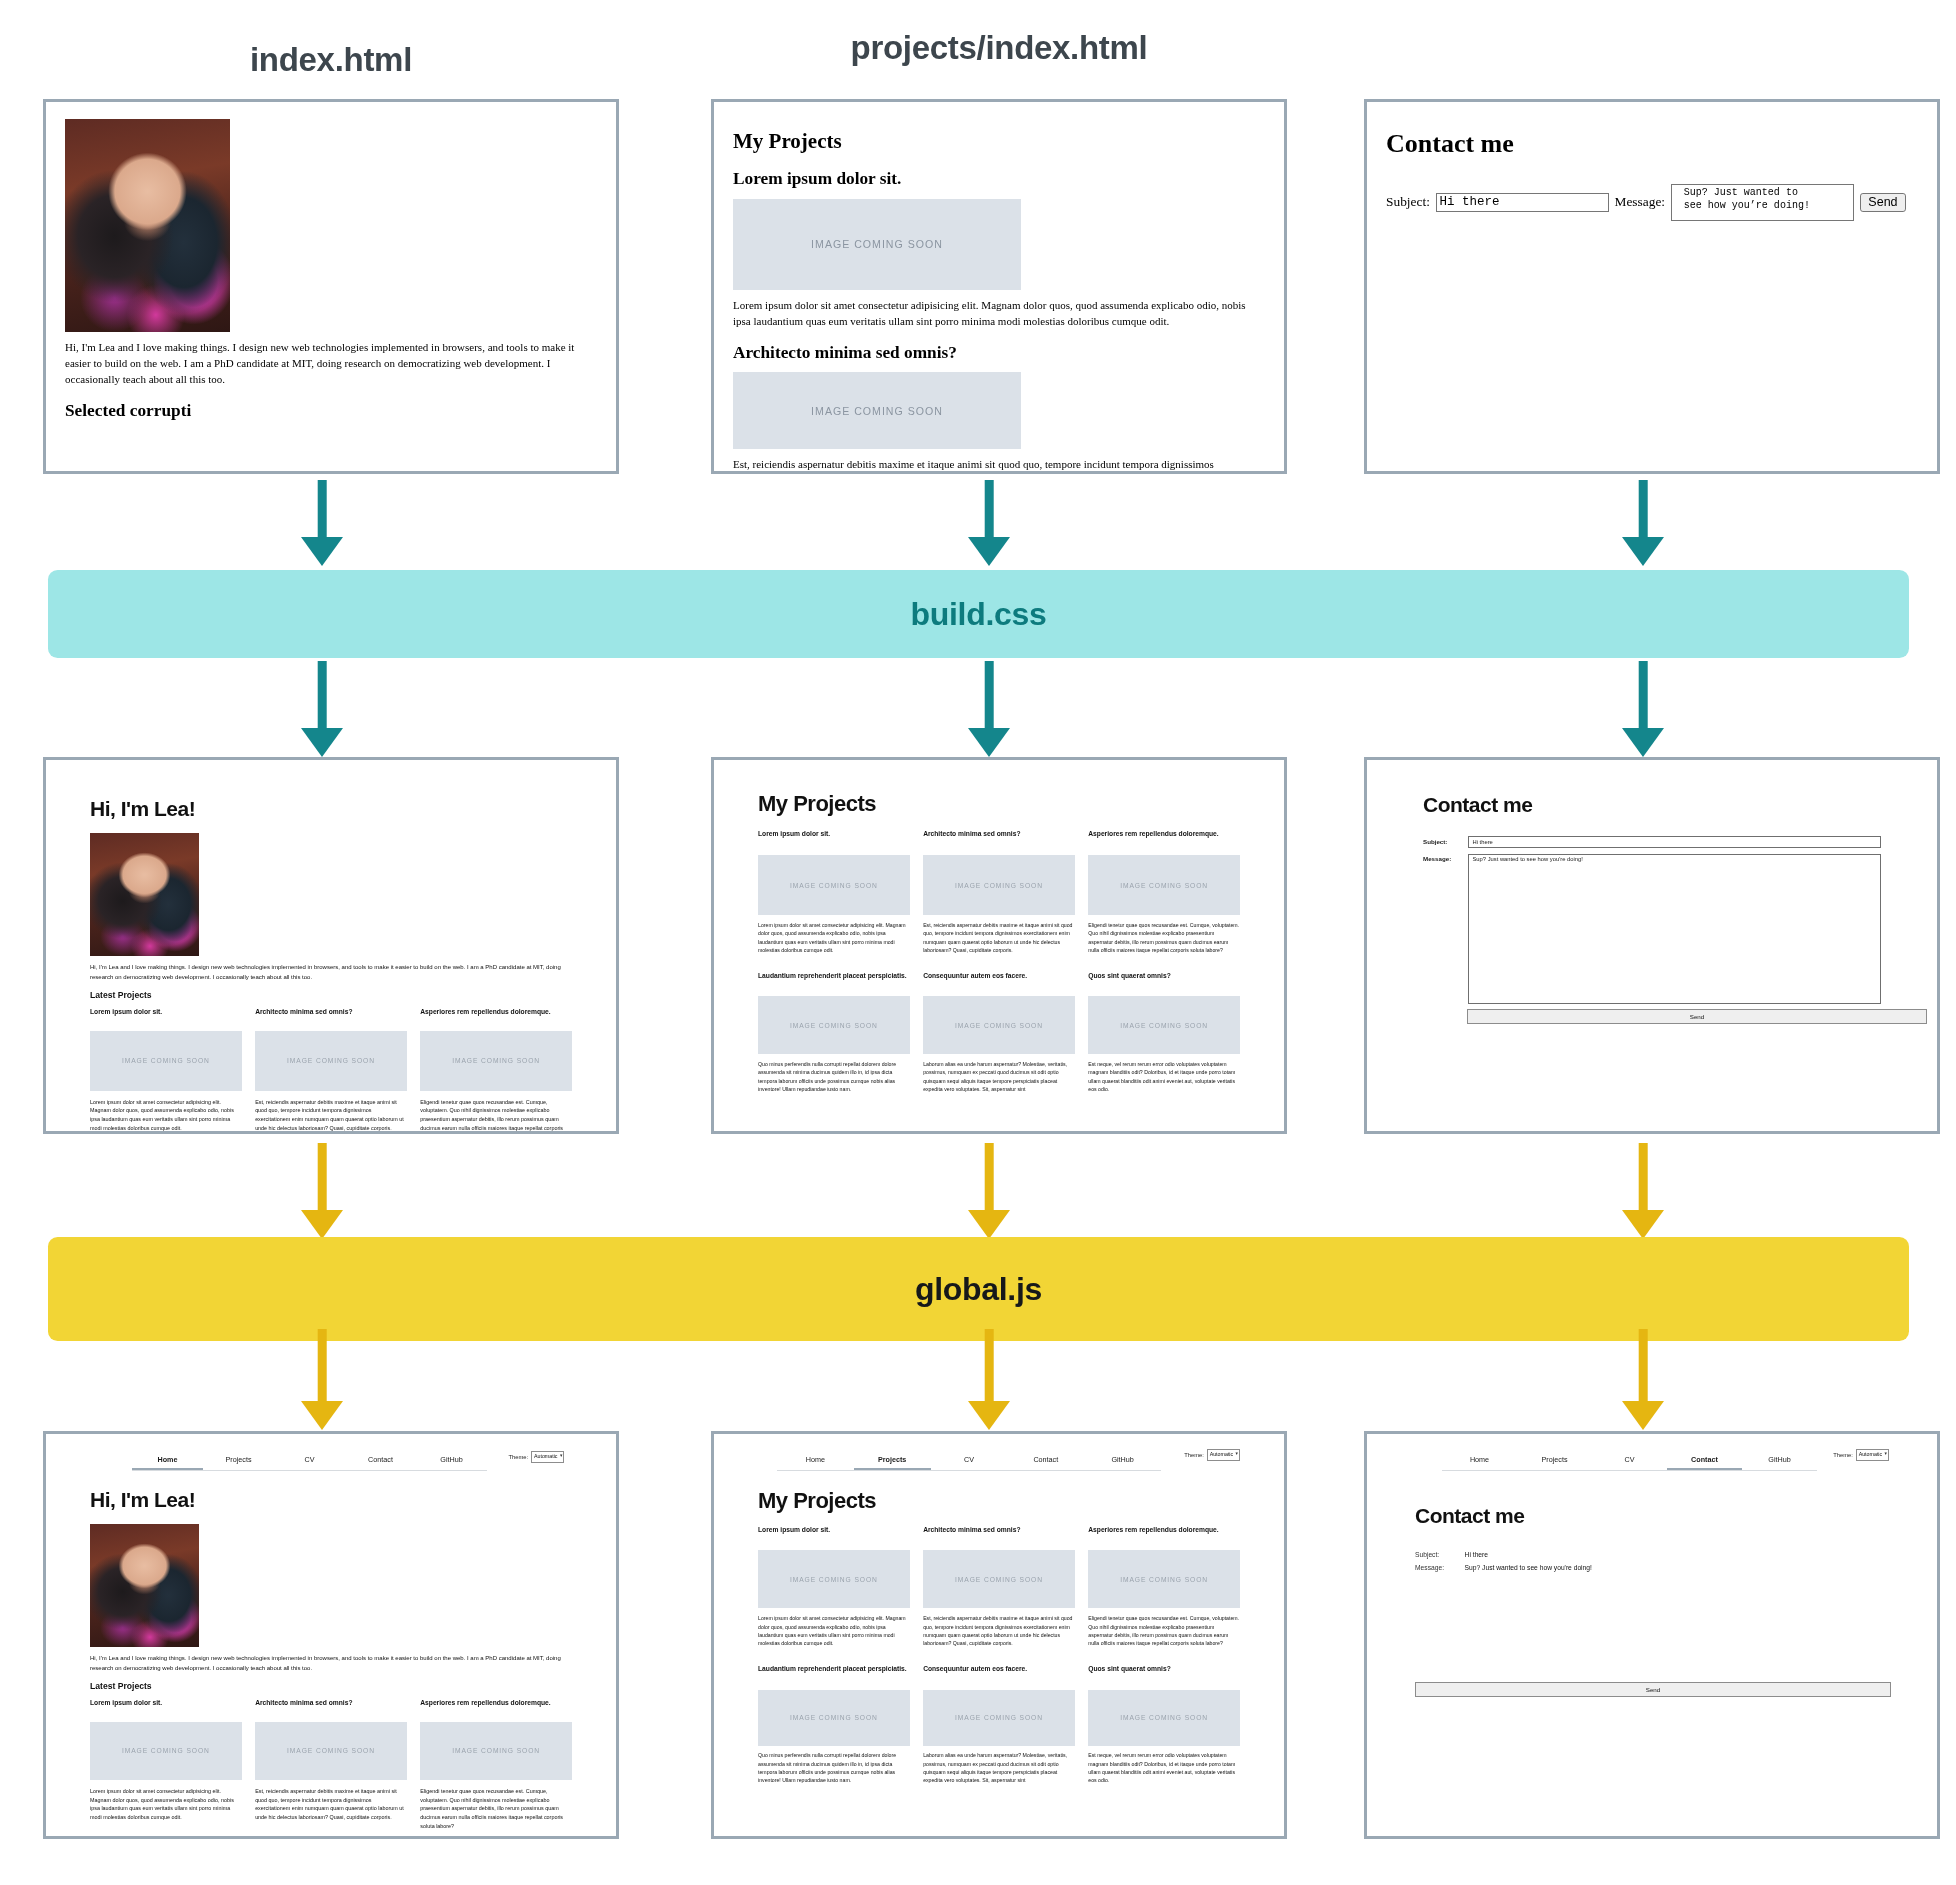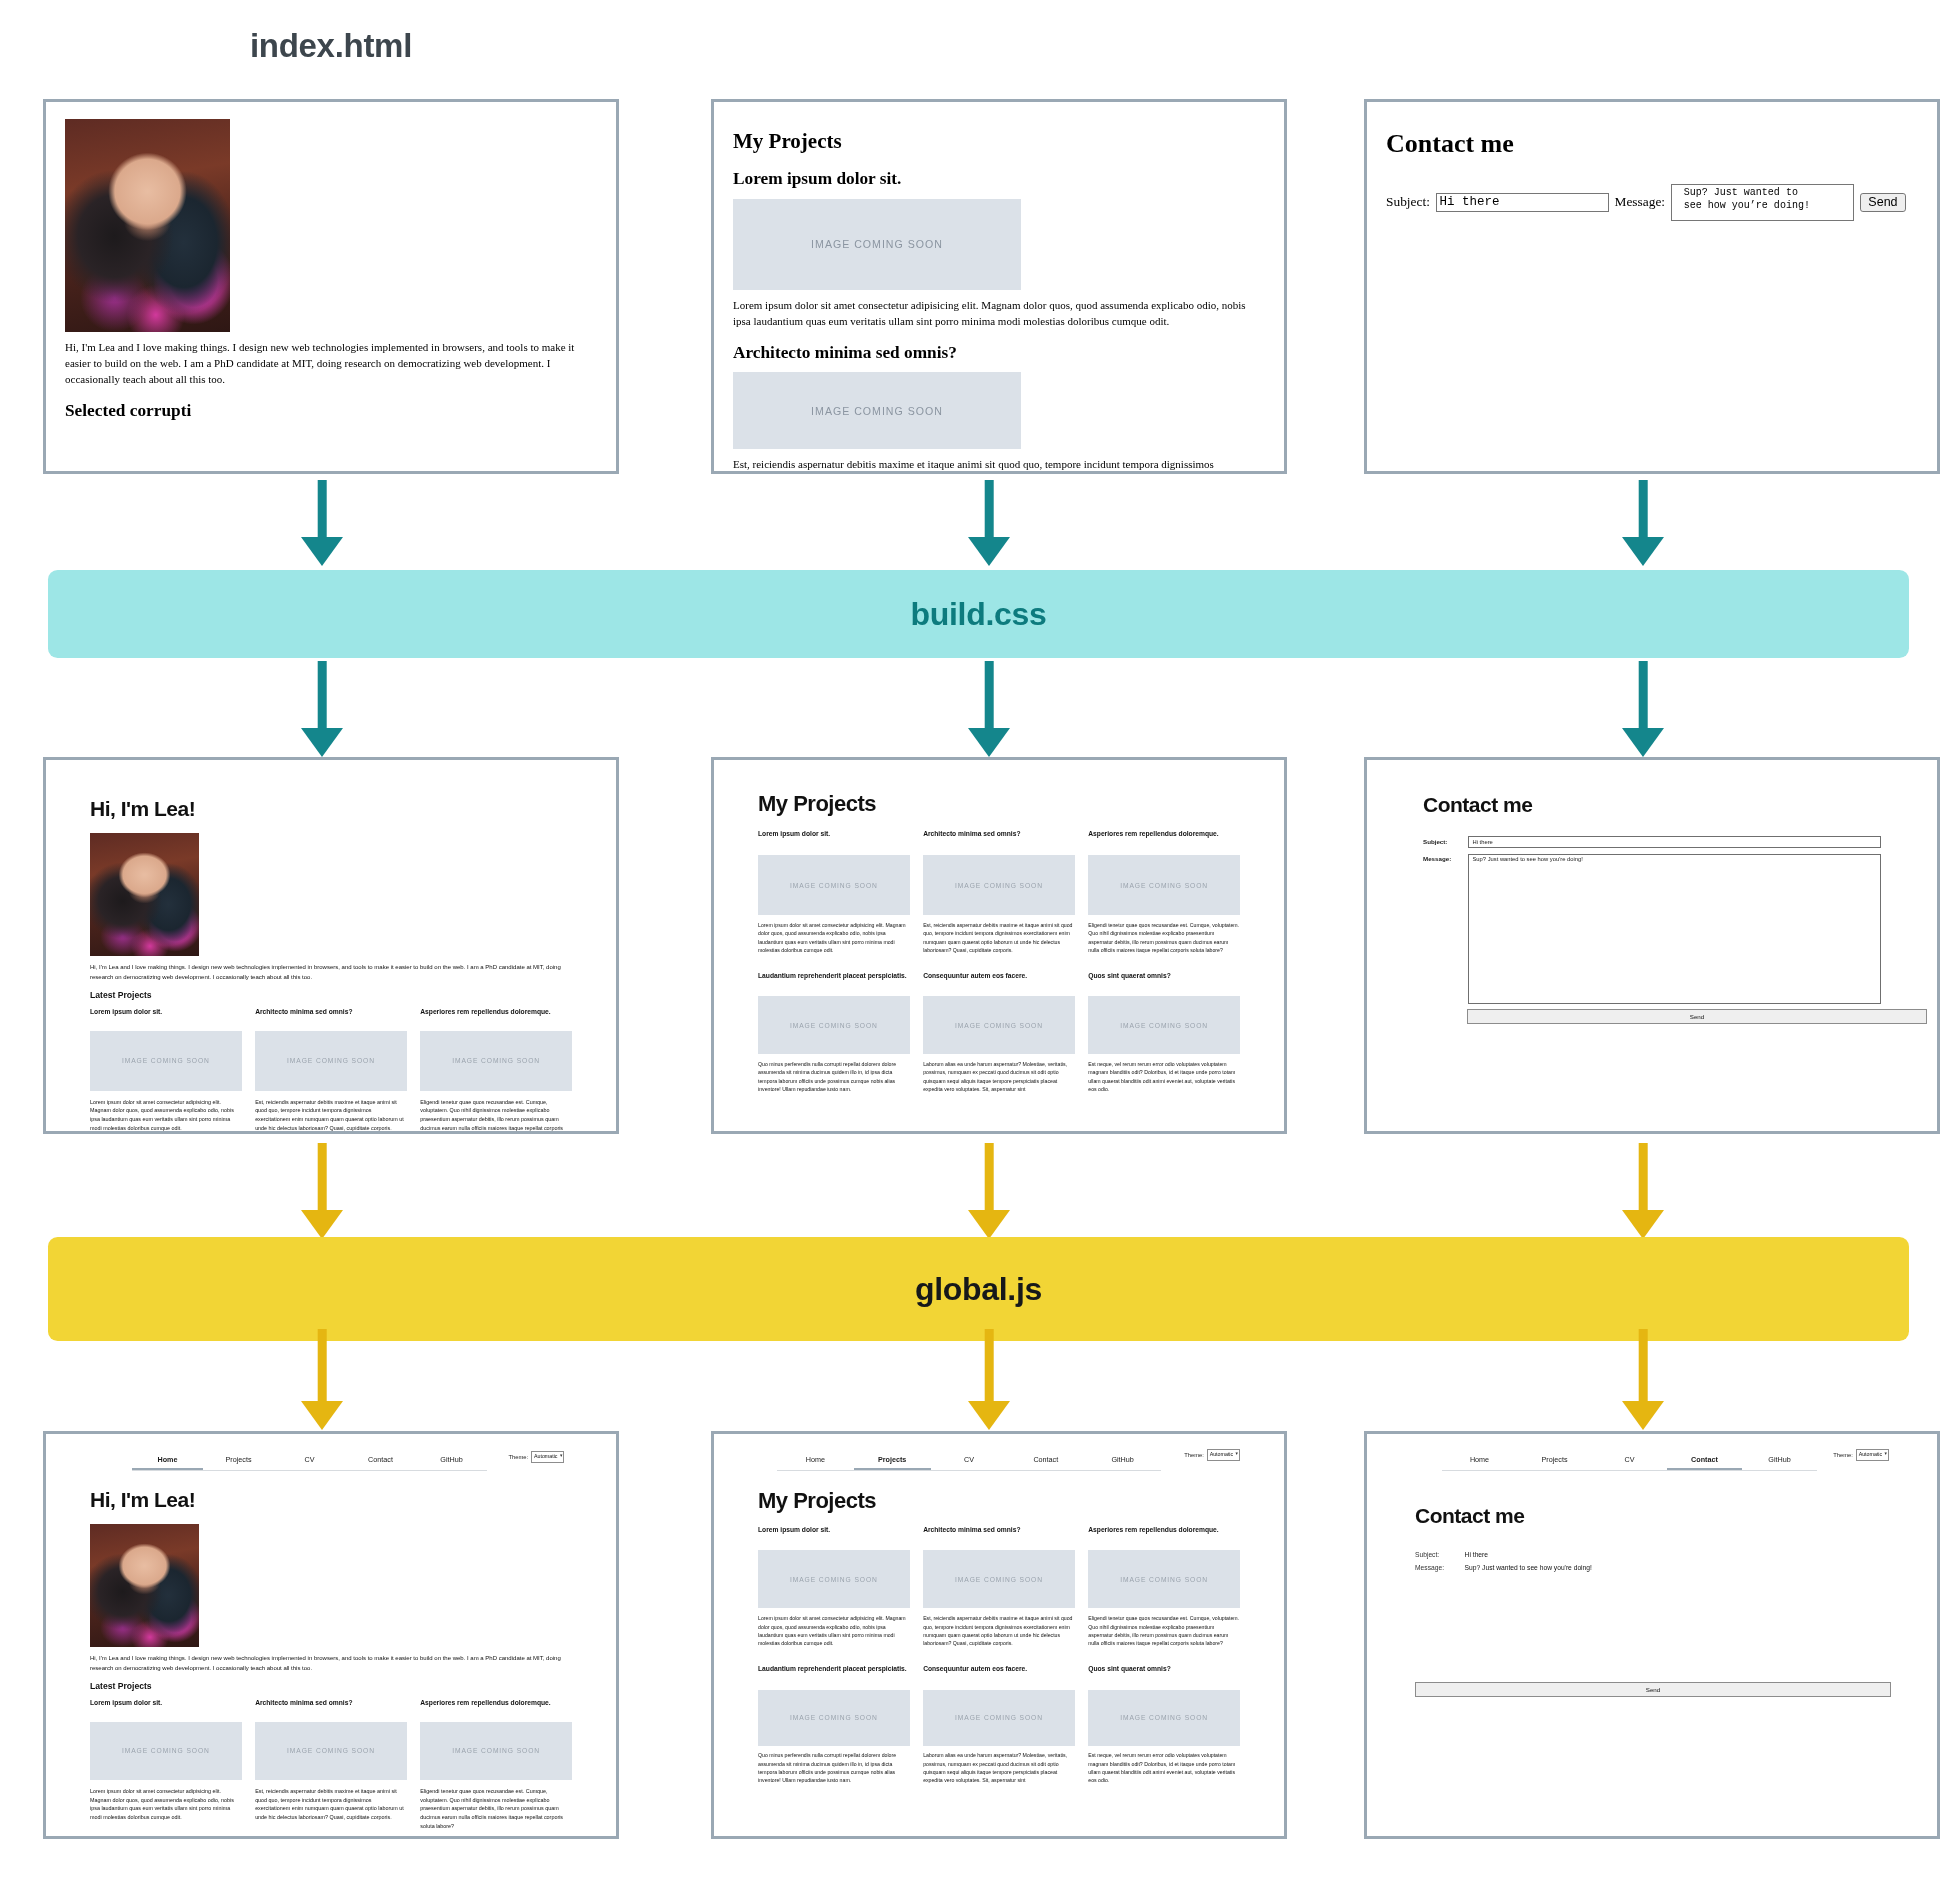--- a/index.html
+++ b/index.html
@@ -301,21 +301,22 @@
   .arrow.teal .shaft { background: #14868c; }
   .arrow.teal .head { border-top: 29px solid #14868c; }
   .arrow.gold .shaft { background: #e5b611; }
   .arrow.gold .head { border-top: 29px solid #e5b611; }
 </style>
 </head>
 <body>
 
 <div id="stage">
 
-  <div class="col-title" style="left:43px; top:27px; width:576px;">index.html</div>
+  <div class="col-title" style="left:43px; top:41px; width:576px;">index.html</div>
+  <div class="col-title" style="left:711px; top:29px; width:576px;">projects/index.html</div>
 
   <div class="panel raw" style="left:43px; top:99px; width:576px; height:375px;">
     <div class="portrait"></div>
     <p>Hi, I'm Lea and I love making things. I design new web technologies implemented in browsers, and tools to make it easier to build on the web. I am a PhD candidate at MIT, doing research on democratizing web development. I occasionally teach about all this too.</p>
     <h2>Selected corrupti</h2>
 
   </div>
 
   <div class="panel raw" style="left:711px; top:99px; width:576px; height:375px;">
     <h1 class="small">My Projects</h1>

